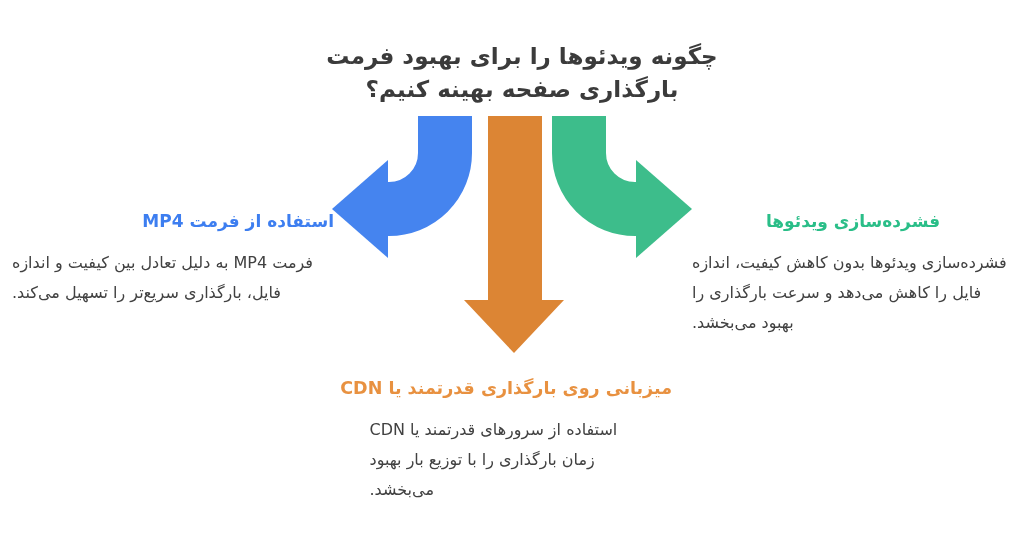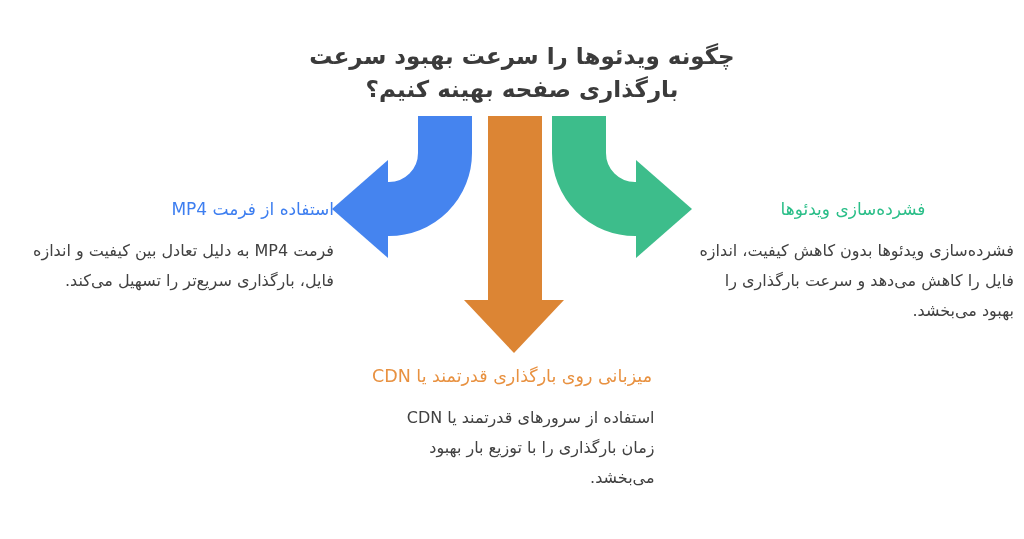--- a/index.html
+++ b/index.html
@@ -23,31 +23,31 @@
     width: 440px;
     direction: rtl;
     text-align: center;
     font-size: 23px;
     font-weight: bold;
     line-height: 33px;
     color: #3b3b3b;
   }
   .section { position: absolute; direction: rtl; }
   .section h2 {
-    margin: 4px 0 15px 0;
+    margin: 16px 0 15px 0;
     font-size: 17px;
-    font-weight: normal;
+    font-weight: bold;
     line-height: 23px;
   }
   .section p {
     margin: 0;
     font-size: 16px;
     line-height: 30px;
     color: #414141;
-    text-align: right;
+    text-align: left;
   }
   .section-mp4 { top: 194px; left: 12px; width: 322px; }
   .section-mp4 h2 { color: #3d7ef0; text-align: right; }
   .section-compression { top: 194px; left: 692px; width: 322px; }
   .section-compression h2 { color: #2abe88; text-align: center; }
   .section-cdn { top: 361px; left: 352px; width: 320px; }
   .section-cdn h2 { color: #e89140; text-align: center; white-space: nowrap; font-size: 17.5px; }
   .section-cdn p { max-width: 285px; margin: 0 auto; }
 </style>
 </head>
@@ -66,21 +66,21 @@
       <rect x="488" y="116" width="54" height="186" fill="#dc8534"></rect>
       <polygon points="464,300 564,300 514,353" fill="#dc8534"></polygon>
     </g>
 
     <g>
       <path d="M579 116 L579 153 A56 56 0 0 0 635 209 L637 209" fill="none" stroke="#3dbd8b" stroke-width="54"></path>
       <polygon points="636,160 636,258 692,209" fill="#3dbd8b"></polygon>
     </g>
   </svg>
 
-  <div class="title">چگونه ویدئوها را سرعت بهبود سرعت بارگذاری صفحه بهینه کنیم؟</div>
+  <div class="title">چگونه ویدئوها را برای بهبود فرمت بارگذاری صفحه بهینه کنیم؟</div>
 
   <section class="section section-mp4">
     <h2>استفاده از فرمت MP4</h2>
     <p>فرمت MP4 به دلیل تعادل بین کیفیت و اندازه فایل، بارگذاری سریع‌تر را تسهیل می‌کند.</p>
   </section>
 
   <section class="section section-compression">
     <h2>فشرده‌سازی ویدئوها</h2>
     <p>فشرده‌سازی ویدئوها بدون کاهش کیفیت، اندازه فایل را کاهش می‌دهد و سرعت بارگذاری را بهبود می‌بخشد.</p>
   </section>

